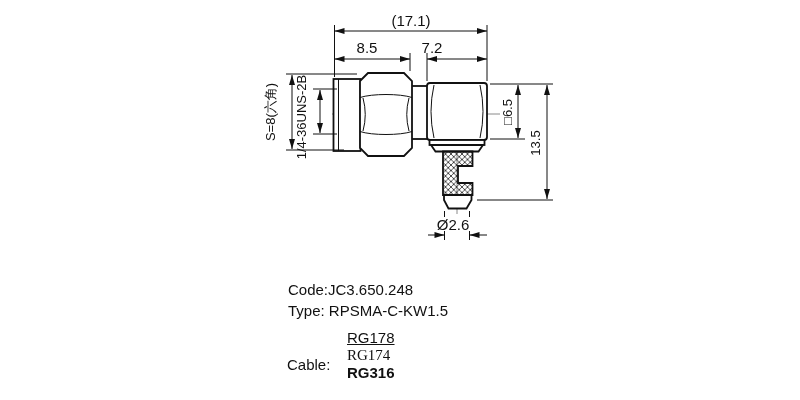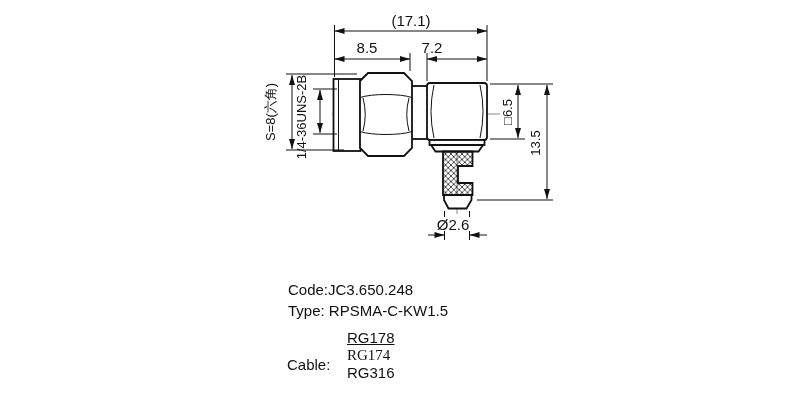--- a/index.html
+++ b/index.html
@@ -120,15 +120,15 @@
       <rect x="436" y="217" width="34" height="14" fill="#ffffff"></rect>
       <text class="dim-text" x="453" y="230" text-anchor="middle">Ø2.6</text>
     </g>
   </svg>
 
   <div class="info" style="left:288px;top:281px;">Code:JC3.650.248</div>
   <div class="info" style="left:288px;top:302px;">Type: RPSMA-C-KW1.5</div>
   <div class="info" style="left:287px;top:329px;margin-top:27px;">Cable:</div>
   <div class="info" style="left:347px;top:329px;text-decoration:underline;">RG178</div>
   <div class="info" style="left:347px;top:347px;font-family:Liberation Serif, serif;">RG174</div>
-  <div class="info" style="left:347px;top:364px;">RG316</div>
+  <div class="info" style="left:347px;top:364px;font-weight:bold;">RG316</div>
 
 </div>
 
 </body></html>

